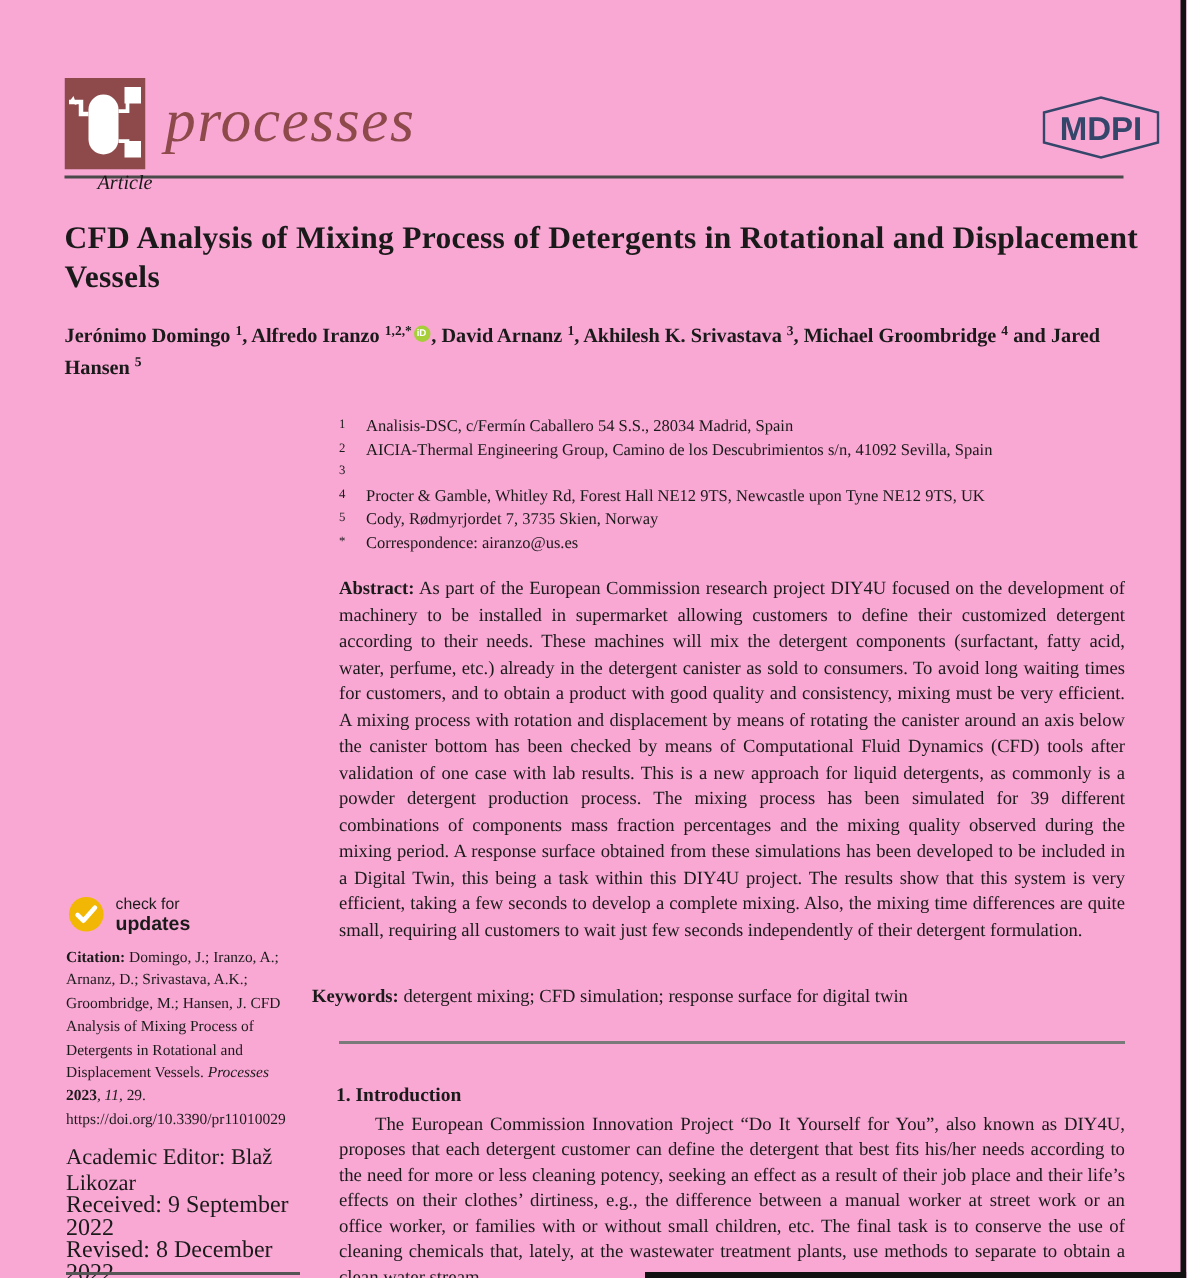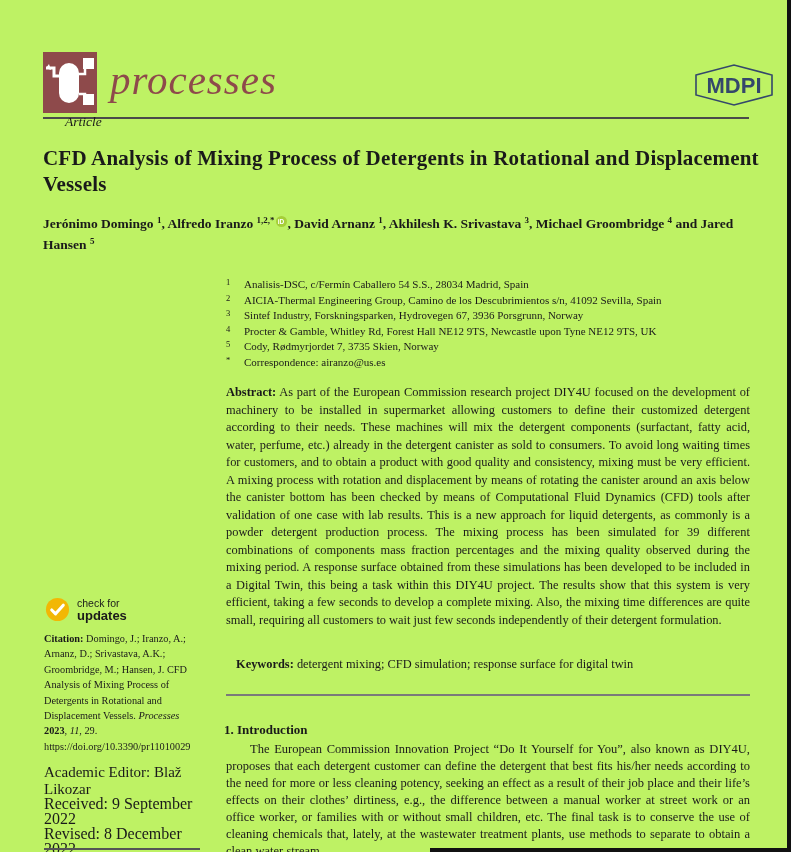--- a/index.html
+++ b/index.html
@@ -1,16 +1,16 @@
 <!DOCTYPE html>
 <html><head>
 <meta charset="utf-8">
 <style>
   html,body{margin:0;padding:0;background:#e8e8e8;}
-  #page{position:relative;width:791px;height:852px;background:#bef264;overflow:hidden;
+  #page{position:relative;width:791px;height:852px;background:#f9a8d4;overflow:hidden;
         font-family:"Liberation Serif","DejaVu Serif",serif;color:#1a1a1a;}
   .abs{position:absolute;}
   
   #proc-logo{left:43px;top:52px;width:54px;height:61px;}
   #journal-name{left:110px;top:56px;font-style:italic;font-size:41px;color:#8e4a4b;letter-spacing:1px;}
   #mdpi-logo{left:686px;top:62px;width:96px;height:46px;}
   #header-rule{left:43px;top:117px;width:706px;height:2px;background:#4a4a4a;}
   
   #article-type{left:43px;top:114px;font-style:italic;font-size:13.5px;margin-left:22px;}
   #title{left:43px;top:146px;width:722px;font-size:21px;font-weight:bold;line-height:1.22;letter-spacing:.2px;}
@@ -18,21 +18,21 @@
   .au-sup{font-size:9px;position:relative;top:-5px;font-weight:bold;}
   .orcid{display:inline-block;width:11px;height:11px;border-radius:50%;background:#a6ce39;color:#fff;
          font-family:"Liberation Sans",sans-serif;font-size:6.5px;font-weight:bold;text-align:center;
          line-height:11px;position:relative;top:-4px;margin:0 1px;}
   
   #affiliations{left:226px;top:277px;width:524px;font-size:11px;line-height:15.6px;}
   .aff-row{display:flex;}
   .aff-sup{width:18px;flex:0 0 18px;font-size:8.5px;position:relative;top:-2px;}
   
   #abstract{left:226px;top:384px;width:524px;font-size:12.4px;line-height:17.5px;text-align:justify;}
-  #keywords{left:236px;top:656px;width:524px;font-size:12.4px;line-height:17px;text-align:justify;}
+  #keywords{left:208px;top:656px;width:524px;font-size:12.4px;line-height:17px;text-align:justify;}
   .lead-bold{font-weight:bold;}
   #kw-rule{left:226px;top:694px;width:524px;height:2px;background:#7a7a7a;}
   
   #intro-heading{left:224px;top:722px;width:524px;font-size:13px;font-weight:bold;}
   #intro-para{left:226px;top:741px;width:524px;font-size:12.5px;line-height:17px;text-align:justify;}
   #intro-para .indent{display:inline-block;width:24px;}
   
   #badge{left:45px;top:597px;width:150px;cursor:pointer;}
   #badge .b-icon{float:left;width:25px;height:25px;margin-right:7px;}
   #badge .b-l1{font-family:"Liberation Sans",sans-serif;font-size:10.5px;line-height:12px;}
@@ -81,21 +81,20 @@
     <div class="aff-row">
         <span class="aff-sup">1</span>
         <span>Analisis-DSC, c/Fermín Caballero 54 S.S., 28034 Madrid, Spain</span>
       </div>
     <div class="aff-row">
         <span class="aff-sup">2</span>
         <span>AICIA-Thermal Engineering Group, Camino de los Descubrimientos s/n, 41092 Sevilla, Spain</span>
       </div>
     <div class="aff-row">
         <span class="aff-sup">3</span>
-        <span>Sintef Industry, Forskningsparken, Hydrovegen 67, 3936 Porsgrunn, Norway</span>
       </div>
     <div class="aff-row">
         <span class="aff-sup">4</span>
         <span>Procter &amp; Gamble, Whitley Rd, Forest Hall NE12 9TS, Newcastle upon Tyne NE12 9TS, UK</span>
       </div>
     <div class="aff-row">
         <span class="aff-sup">5</span>
         <span>Cody, Rødmyrjordet 7, 3735 Skien, Norway</span>
       </div>
     <div class="aff-row">

